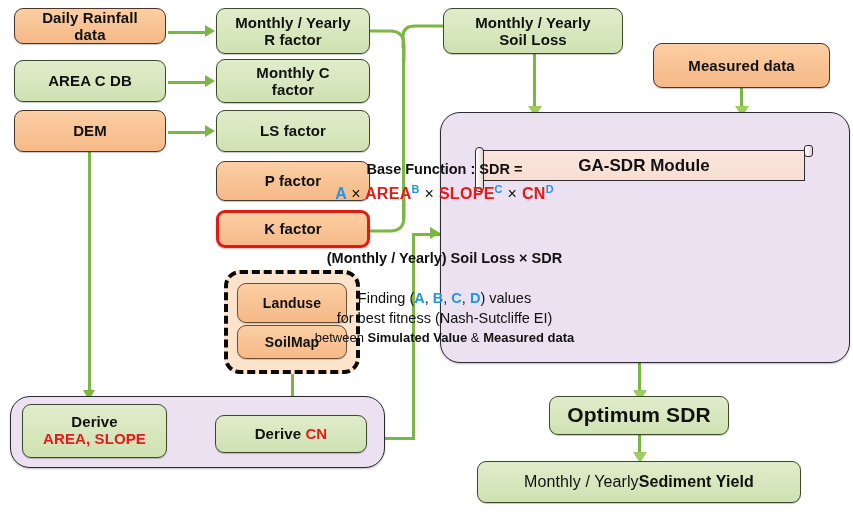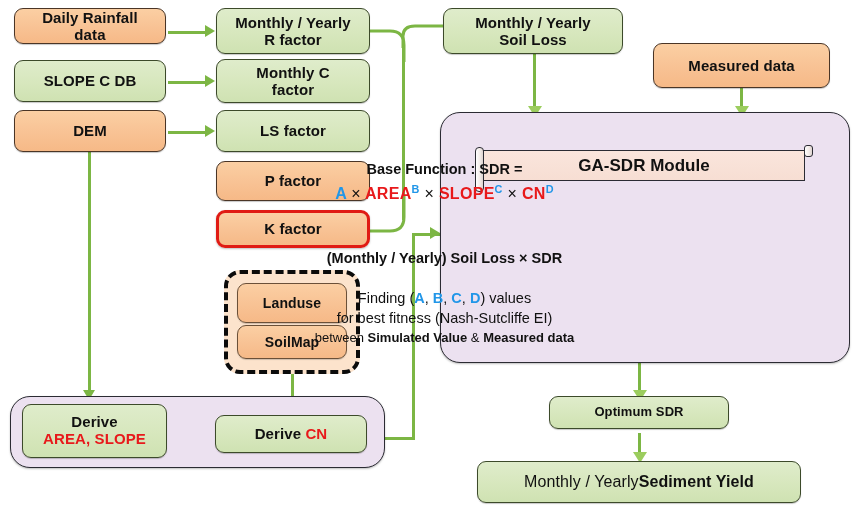--- a/index.html
+++ b/index.html
@@ -148,21 +148,21 @@
 
   <div class="panel-purple" style="left:10px;top:396px;width:375px;height:72px;"></div>
 
   <div class="panel-purple" style="left:440px;top:112px;width:410px;height:251px;"></div>
 
   <div class="panel-dashed" style="left:224px;top:270px;width:136px;height:104px;"></div>
 
   <div class="node orange" style="left:14px;top:8px;width:152px;height:36px;font-size:15px;white-space:pre-line;">Daily Rainfall
 data</div>
 
-  <div class="node green" style="left:14px;top:60px;width:152px;height:42px;font-size:15px;">SLOPE C DB</div>
+  <div class="node green" style="left:14px;top:60px;width:152px;height:42px;font-size:15px;">AREA C DB</div>
 
   <div class="node orange" style="left:14px;top:110px;width:152px;height:42px;font-size:15px;">DEM</div>
 
   <div class="node green" style="left:216px;top:8px;width:154px;height:46px;font-size:15px;white-space:pre-line;">Monthly / Yearly
 R factor</div>
 
   <div class="node green" style="left:216px;top:59px;width:154px;height:44px;font-size:15px;white-space:pre-line;">Monthly C
 factor</div>
 
   <div class="node green" style="left:216px;top:110px;width:154px;height:42px;font-size:15px;">LS factor</div>
@@ -211,20 +211,20 @@
   <div class="gatext" style="top:290px;font-size:14.5px;">
     <span class="lt">Finding (</span><span class="blue">A</span><span class="lt">, </span><span class="blue">B</span><span class="lt">, </span><span class="blue">C</span><span class="lt">, </span><span class="blue">D</span><span class="lt">) values</span>
   </div>
 
   <div class="gatext lt" style="top:310px;font-size:14.5px;">for best fitness (Nash-Sutcliffe EI)</div>
 
   <div class="gatext" style="top:330px;font-size:13px;">
     <span class="lt">between </span><span>Simulated Value</span><span class="lt"> &amp; </span><span>Measured data</span>
   </div>
 
-  <div class="node green" style="left:549px;top:396px;width:180px;height:33px;font-size:13px;">Optimum SDR</div>
+  <div class="node green" style="left:549px;top:396px;width:180px;height:39px;font-size:21px;">Optimum SDR</div>
 
   <div class="node green" style="left:477px;top:461px;width:324px;height:42px;font-size:16px;">
     <span class="lt">Monthly / Yearly </span>
       <span>Sediment Yield</span>
   </div>
 
 </div>
 
 </body></html>

